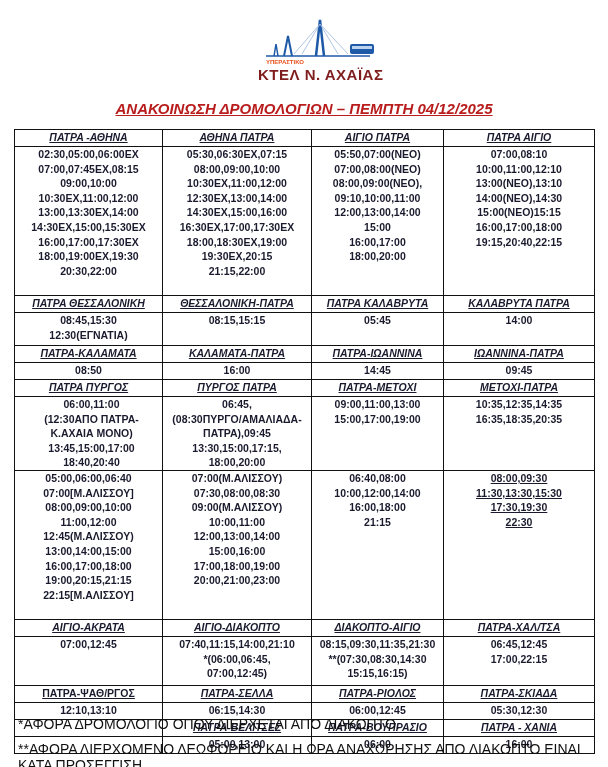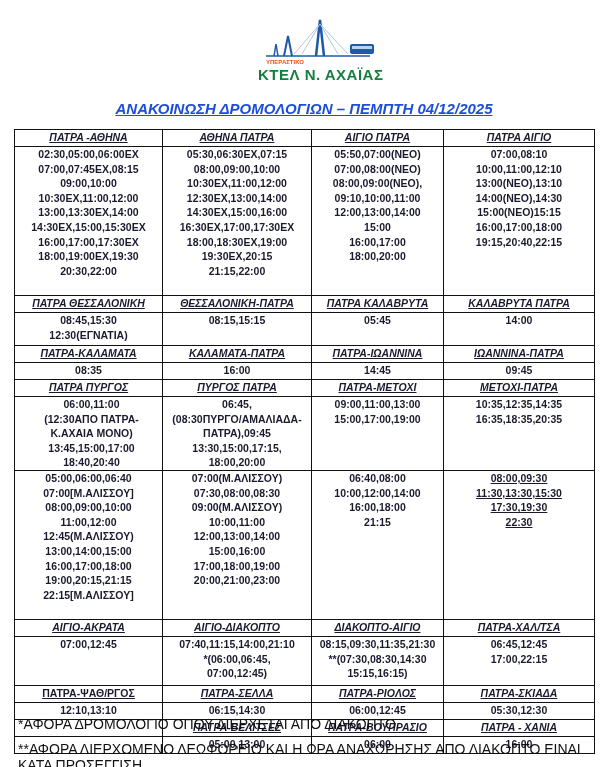--- a/index.html
+++ b/index.html
@@ -1,24 +1,24 @@
 <!DOCTYPE html>
 <html><head>
 <meta charset="utf-8">
 <style>
   html, body { margin: 0; padding: 0; background: #ffffff; }
   body { width: 608px; height: 767px; position: relative; overflow: hidden;
          font-family: "Liberation Sans", sans-serif; color: #1a1a1a; }
   .logo { position: absolute; left: 258px; top: 14px; width: 120px; height: 72px; }
   .logo-text { position: absolute; left: 0; top: 52px; font-size: 15px; font-weight: bold;
-               color: #15803d; letter-spacing: 0.5px; white-space: nowrap; }
+               color: #7f1d1d; letter-spacing: 0.5px; white-space: nowrap; }
   .logo-sub { position: absolute; left: 8px; top: 45px; font-size: 6px; color: #e8501b; font-weight: bold; }
   .title { position: absolute; left: 0; top: 100px; width: 608px; text-align: center;
            font-size: 15px; font-weight: bold; font-style: italic; text-decoration: underline;
-           color: #1d4ed8; }
+           color: #b91c1c; }
   table.sched { position: absolute; left: 14px; top: 129px; border-collapse: collapse;
                 width: 580px; table-layout: fixed; }
   table.sched td { border: 1.5px solid #111; text-align: center; vertical-align: top;
                    padding: 0 2px; font-size: 10.5px; font-weight: bold; line-height: 14.6px;
                    color: #1a1a2e; }
   td.hdr { color: #e8141b; font-style: italic; text-decoration: underline; height: 16px;
            vertical-align: middle; }
   td.hdr.upright { font-style: normal; }
   .line { display: block; white-space: nowrap; }
   td.left .line { text-align: center; }
@@ -125,21 +125,21 @@
         </td>
       </tr>
       <tr>
         <td class="hdr">ΠΑΤΡΑ-ΚΑΛΑΜΑΤΑ</td>
         <td class="hdr">ΚΑΛΑΜΑΤΑ-ΠΑΤΡΑ</td>
         <td class="hdr">ΠΑΤΡΑ-ΙΩΑΝΝΙΝΑ</td>
         <td class="hdr">ΙΩΑΝΝΙΝΑ-ΠΑΤΡΑ</td>
       </tr>
       <tr>
         <td style="height: 16px;">
-          <span class="line">08:35</span>
+          <span class="line">08:50</span>
         </td>
         <td style="height: 16px;">
           <span class="line">16:00</span>
         </td>
         <td style="height: 16px;">
           <span class="line">14:45</span>
         </td>
         <td style="height: 16px;">
           <span class="line">09:45</span>
         </td>

